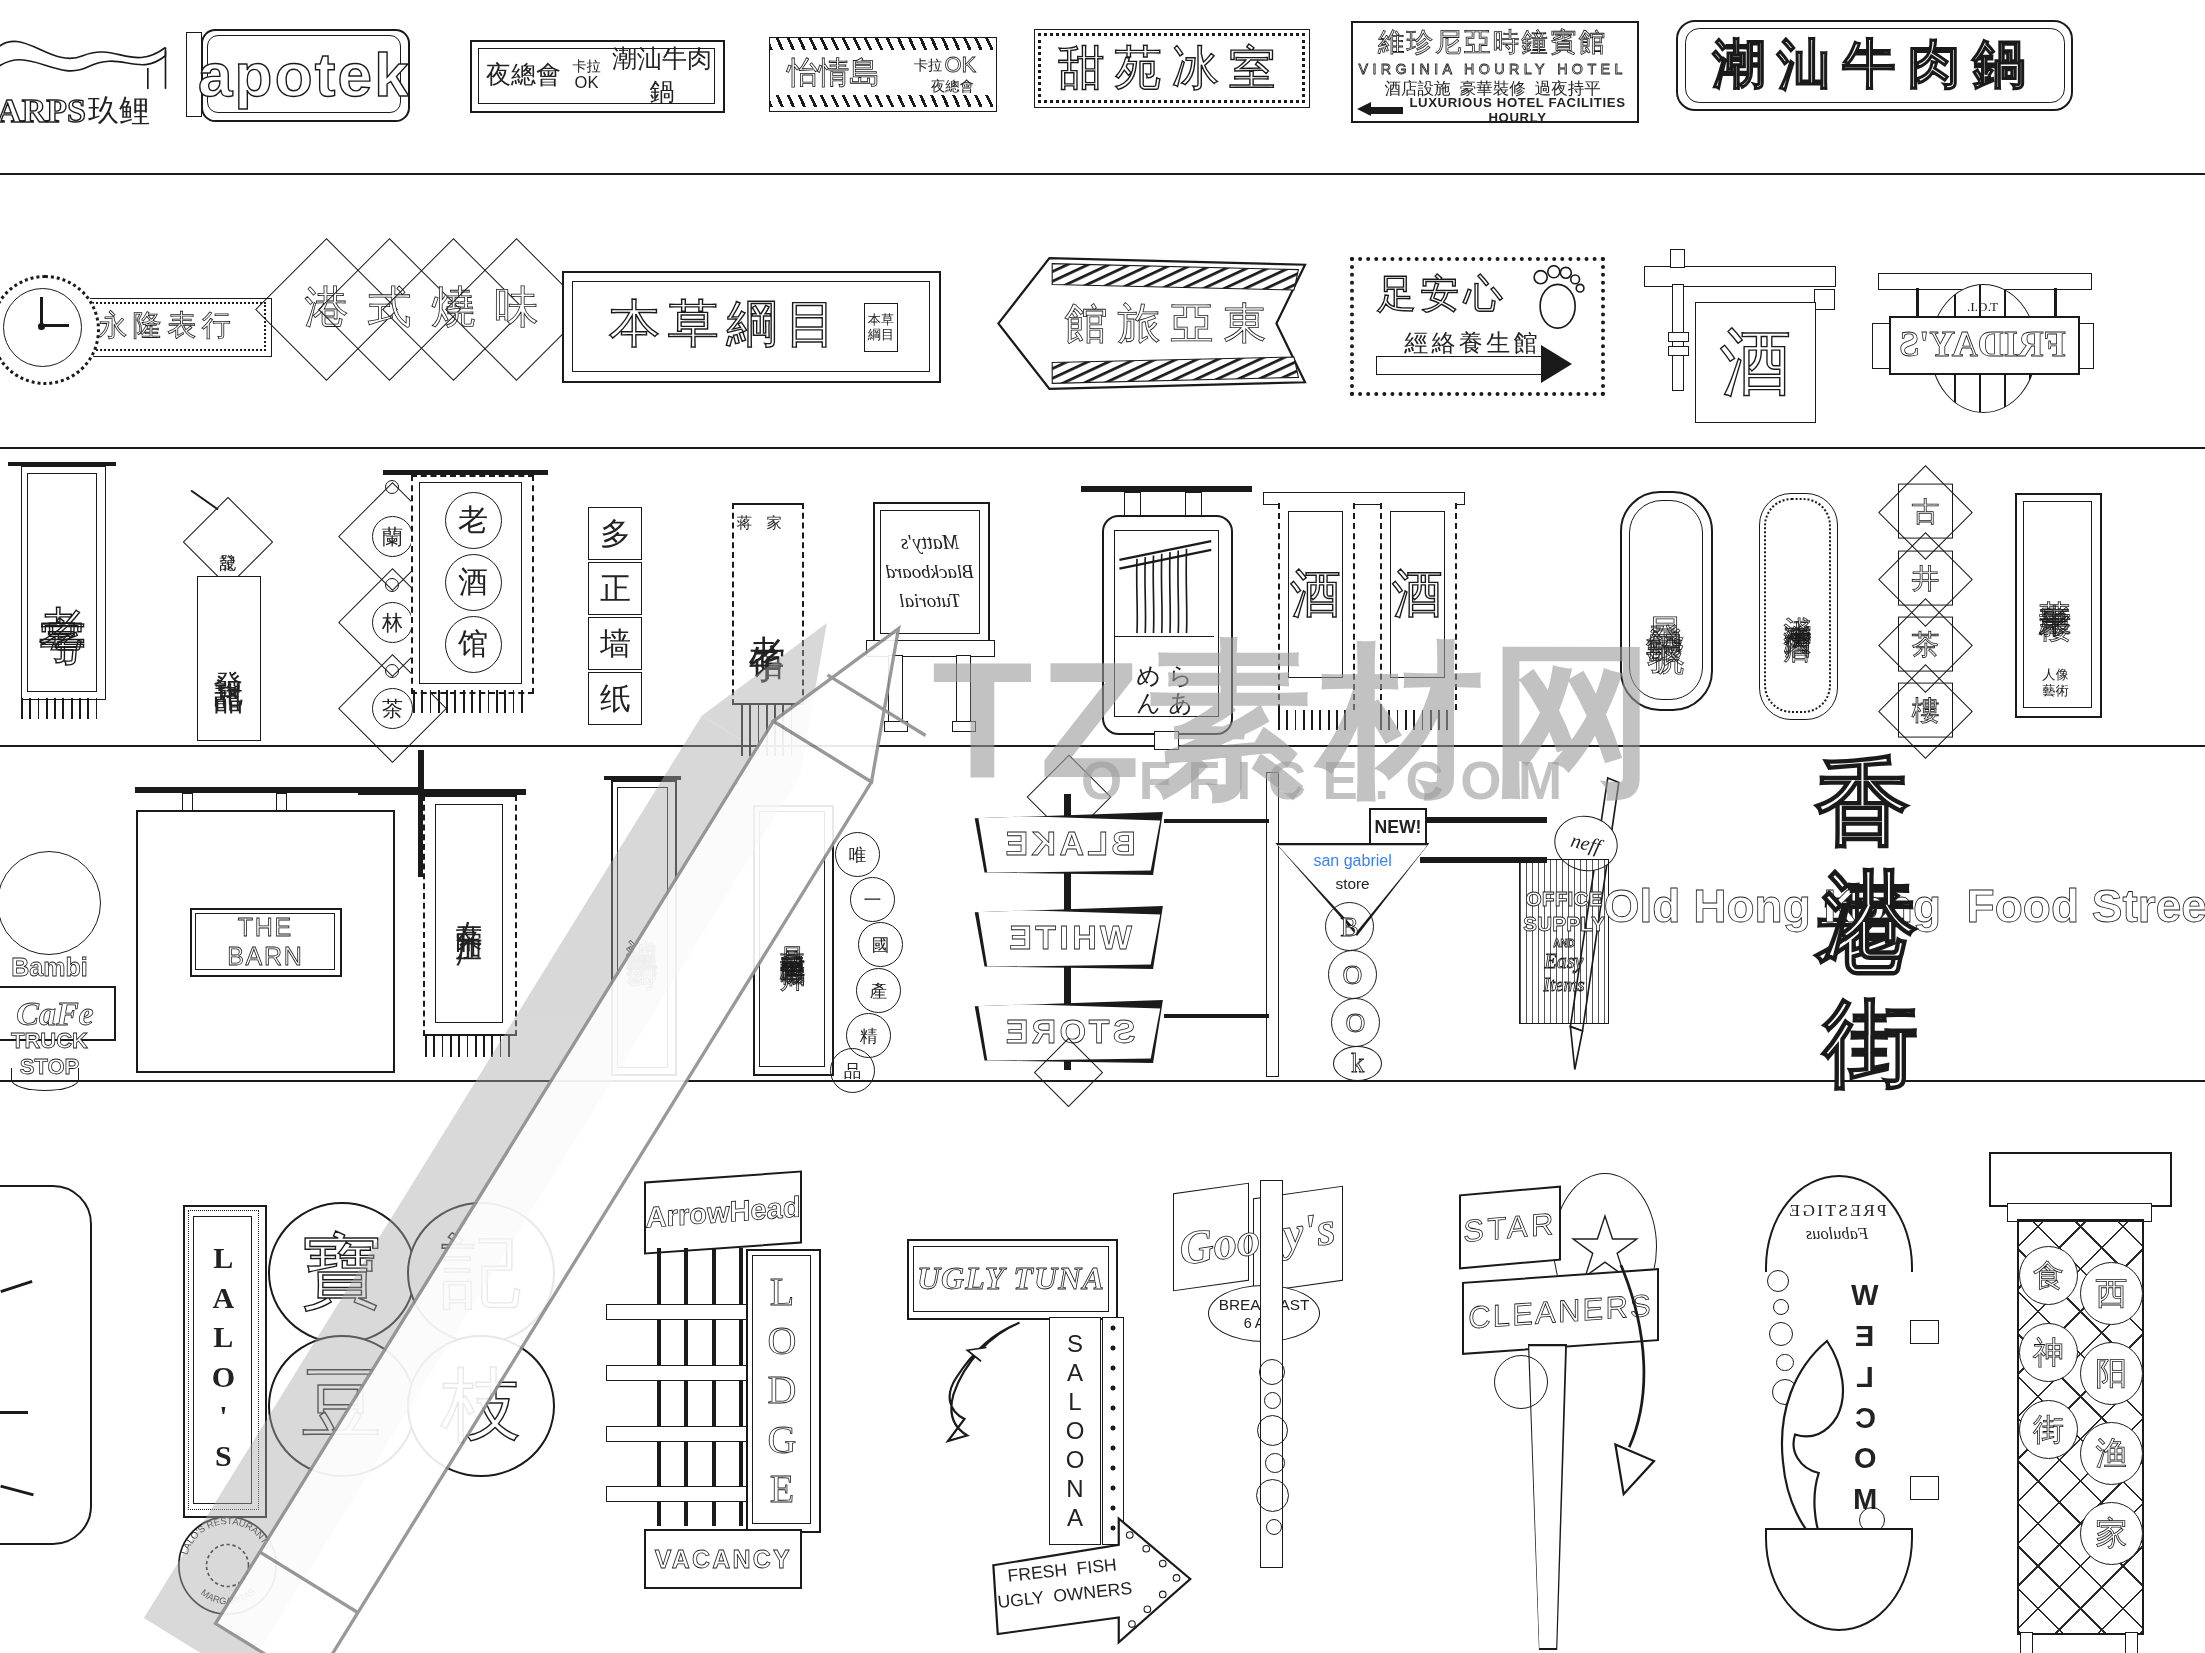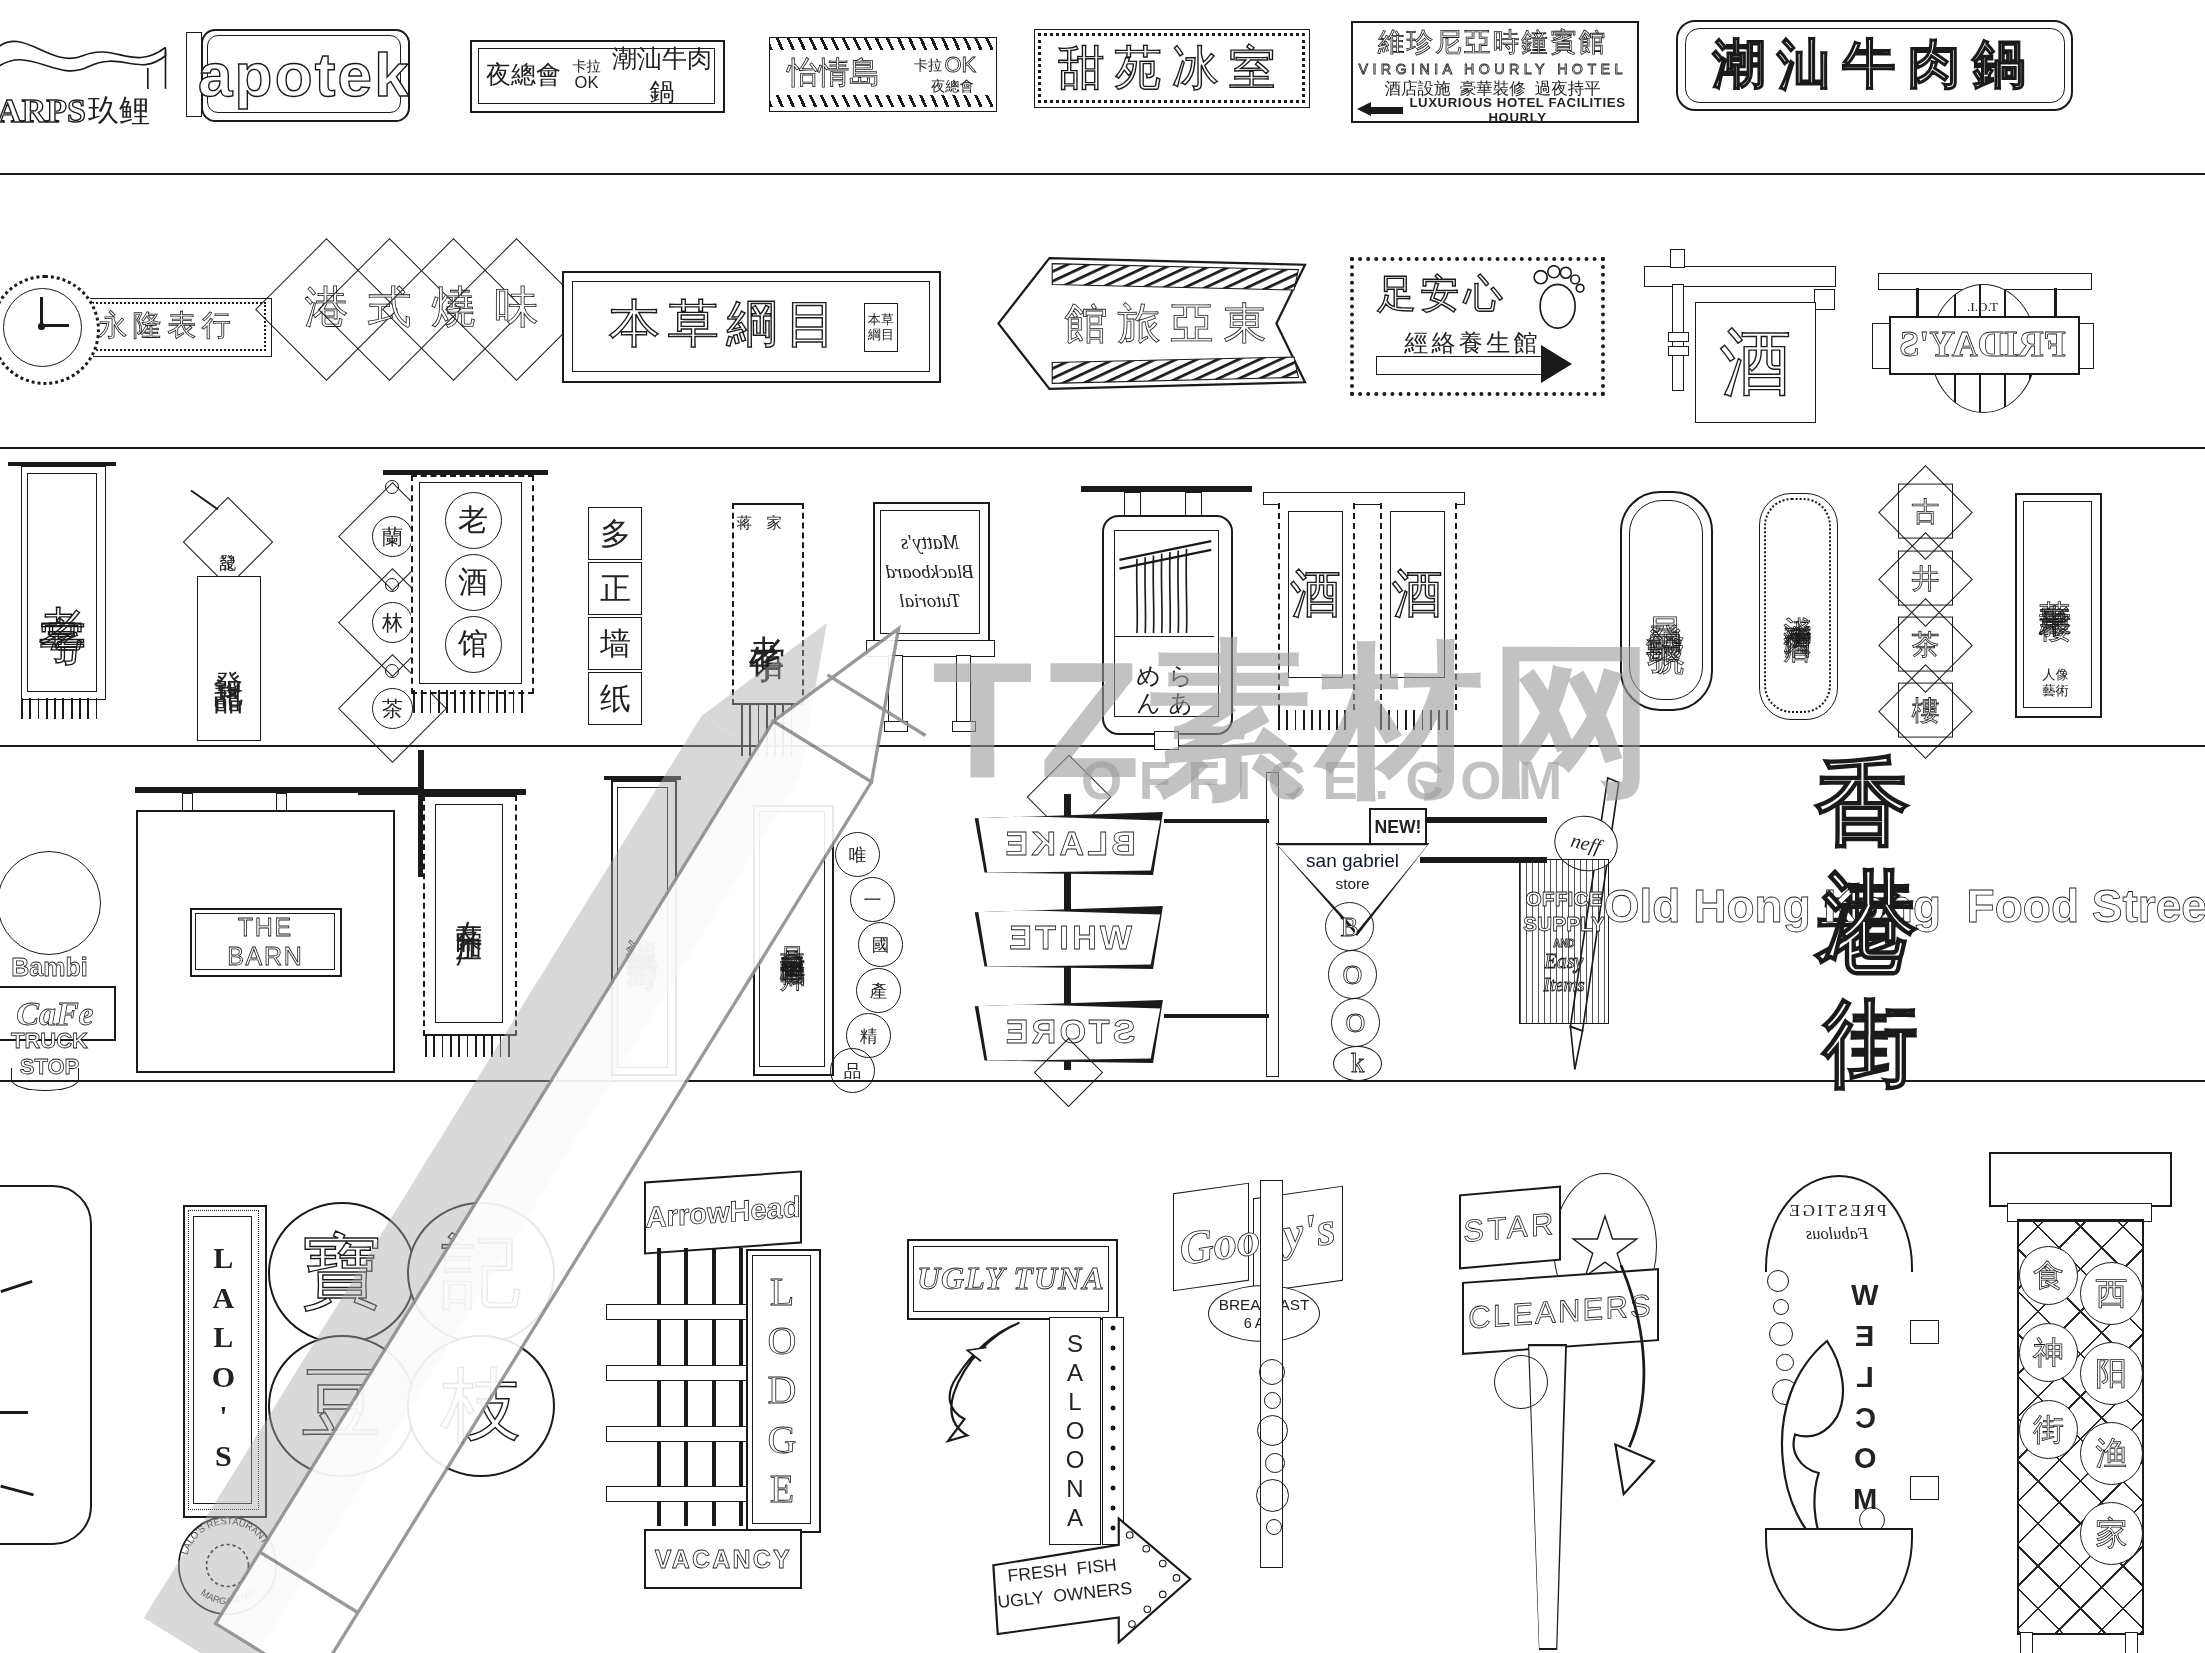--- a/index.html
+++ b/index.html
@@ -516,21 +516,21 @@
 
   <div class="abs" style="left:1271px;top:806px;width:276px;height:276px">
     <div class="abs line" style="left:149px;top:11px;width:127px;height:5.5px"></div>
     <div class="abs line" style="left:149px;top:51px;width:127px;height:5.5px"></div>
     <div class="abs bd ctr" style="left:98px;top:2.2px;width:54px;height:35px">
       <span style="font-size:17.6px;font-weight:bold;color:#222">NEW!</span>
     </div>
     <div class="abs" style="left:4.4px;top:37px;width:154px;height:93px;clip-path:polygon(0 0,100% 0,53% 100%);background:#1a1a1a">
       <div class="abs" style="left:2.2px;top:2.2px;width:150px;height:86px;clip-path:polygon(0 0,100% 0,53% 100%);background:#fff">
         <div class="abs ctr" style="left:11px;top:4.4px;width:128px;height:23px">
-            <span style="font-size:19px;color:#0f172a">san gabriel</span>
+            <span style="font-size:16px;color:#3b82f6">san gabriel</span>
           </div>
         <div class="abs ctr" style="left:22px;top:29px;width:106px;height:20px">
             <span style="font-size:15.4px;color:#222">store</span>
           </div>
       </div>
     </div>
     <div class="abs bd3 nobg ctr" style="left:54px;top:96px;width:47px;height:47px;border-radius:50%">
         <span class="ol2 serif" style="font-size:27.6px">B</span>
       </div>
     <div class="abs bd3 nobg ctr" style="left:57px;top:144px;width:47px;height:47px;border-radius:50%">

